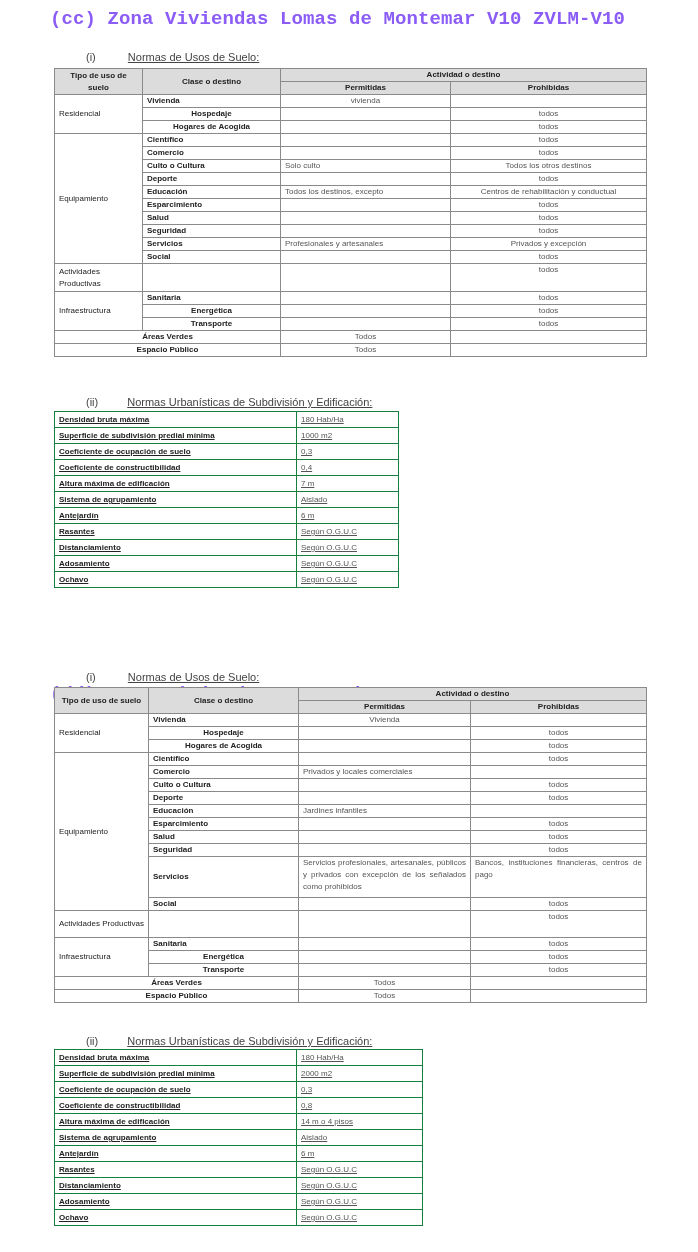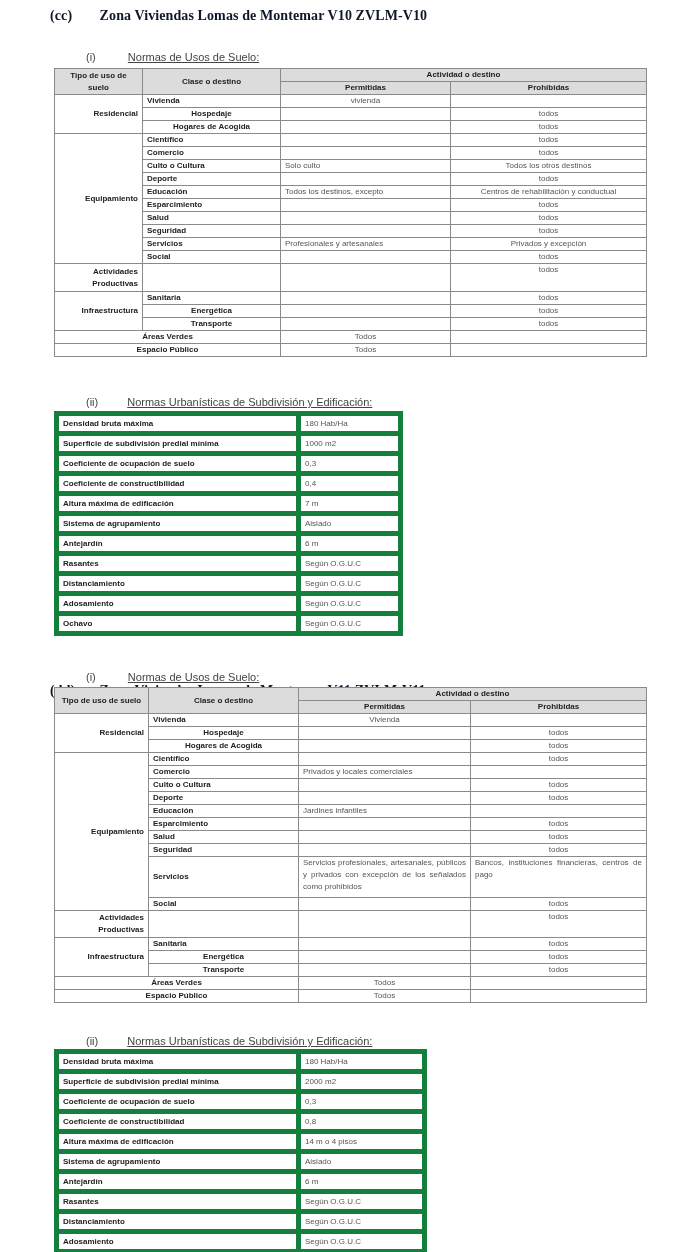--- a/index.html
+++ b/index.html
@@ -1,42 +1,42 @@
 <!DOCTYPE html>
 <html><head>
 <meta charset="utf-8">
 <style>
   html, body { margin: 0; padding: 0; background: #ffffff; }
   body { width: 698px; height: 1252px; position: relative; overflow: hidden; color: #1a1a1a; }
   .zone-title {
     position: absolute; left: 50px;
-    font-family: Liberation Serif, serif; font-weight: bold; font-size: 14px;
-    letter-spacing: 0.1px; color: #0f172a;
+    font-family: Liberation Mono, monospace; font-weight: bold; font-size: 19px;
+    letter-spacing: 0.1px; color: #8b5cf6;
   }
   .zone-title .code { display: inline-block; width: 46px; }
   .subtitle {
     position: absolute;
     font-family: "Liberation Sans", sans-serif; font-size: 11px; color: #444;
   }
   .subtitle .u { text-decoration: underline; padding-left: 29px; }
   table {
     position: absolute; border-collapse: collapse;
     font-family: "Liberation Sans", sans-serif; font-size: 8px; color: #222;
     table-layout: fixed;
   }
   table.uses td, table.uses th { border: 1px solid #8a8a8a; padding: 0 4px; line-height: 12px; height: 12px; }
   table.uses th { background: #dcdcdc; font-weight: bold; text-align: center; color: #222; }
   td.cls { font-weight: bold; }
   td.cls.center { text-align: center; }
-  td.type { font-weight: bold; text-align: right; vertical-align: middle; }
+  td.type { font-weight: normal; text-align: left; vertical-align: middle; }
   td.val { color: #555; font-weight: normal; }
   td.val.c { text-align: center; }
   td.val.top { vertical-align: top; }
   td.just { text-align: justify; line-height: 13px; }
-  table.norms td { border: 5px solid #15803d; padding: 0 4px; height: 15px; line-height: 15px; }
+  table.norms td { border: 1px solid #15803d; padding: 0 4px; height: 15px; line-height: 15px; text-decoration: underline; }
   table.norms td.lbl { font-weight: bold; }
   table.norms td.v { color: #555; margin-left: 20px; }
 </style>
 </head>
 <body>
 
 <div class="zone-title" style="top:8px;">
   <span class="code">(cc)</span>
   <span>Zona Viviendas Lomas de Montemar V10  ZVLM-V10</span>
 </div>

